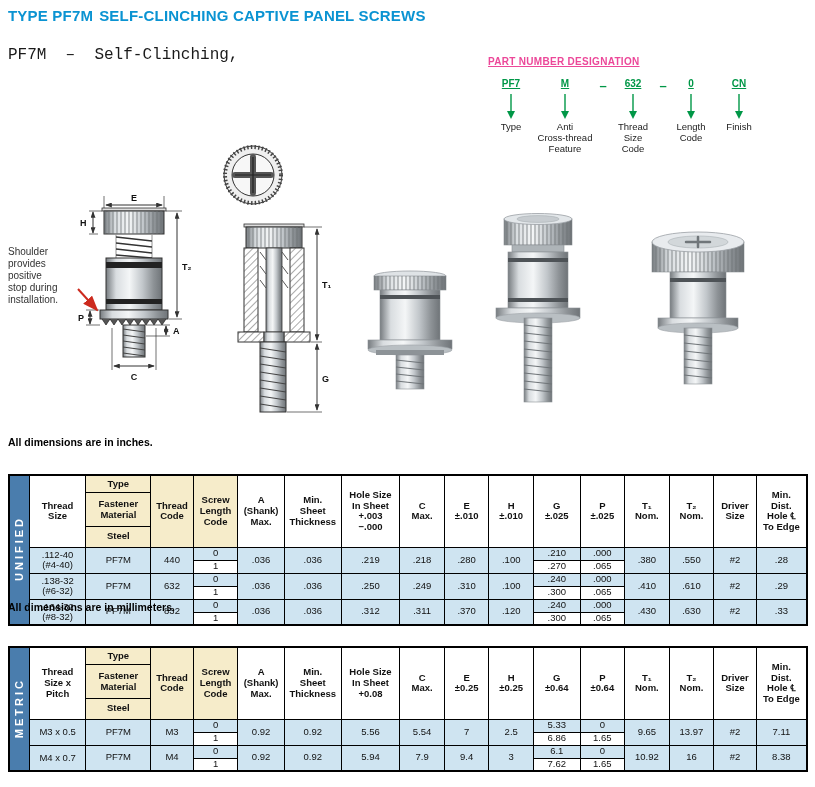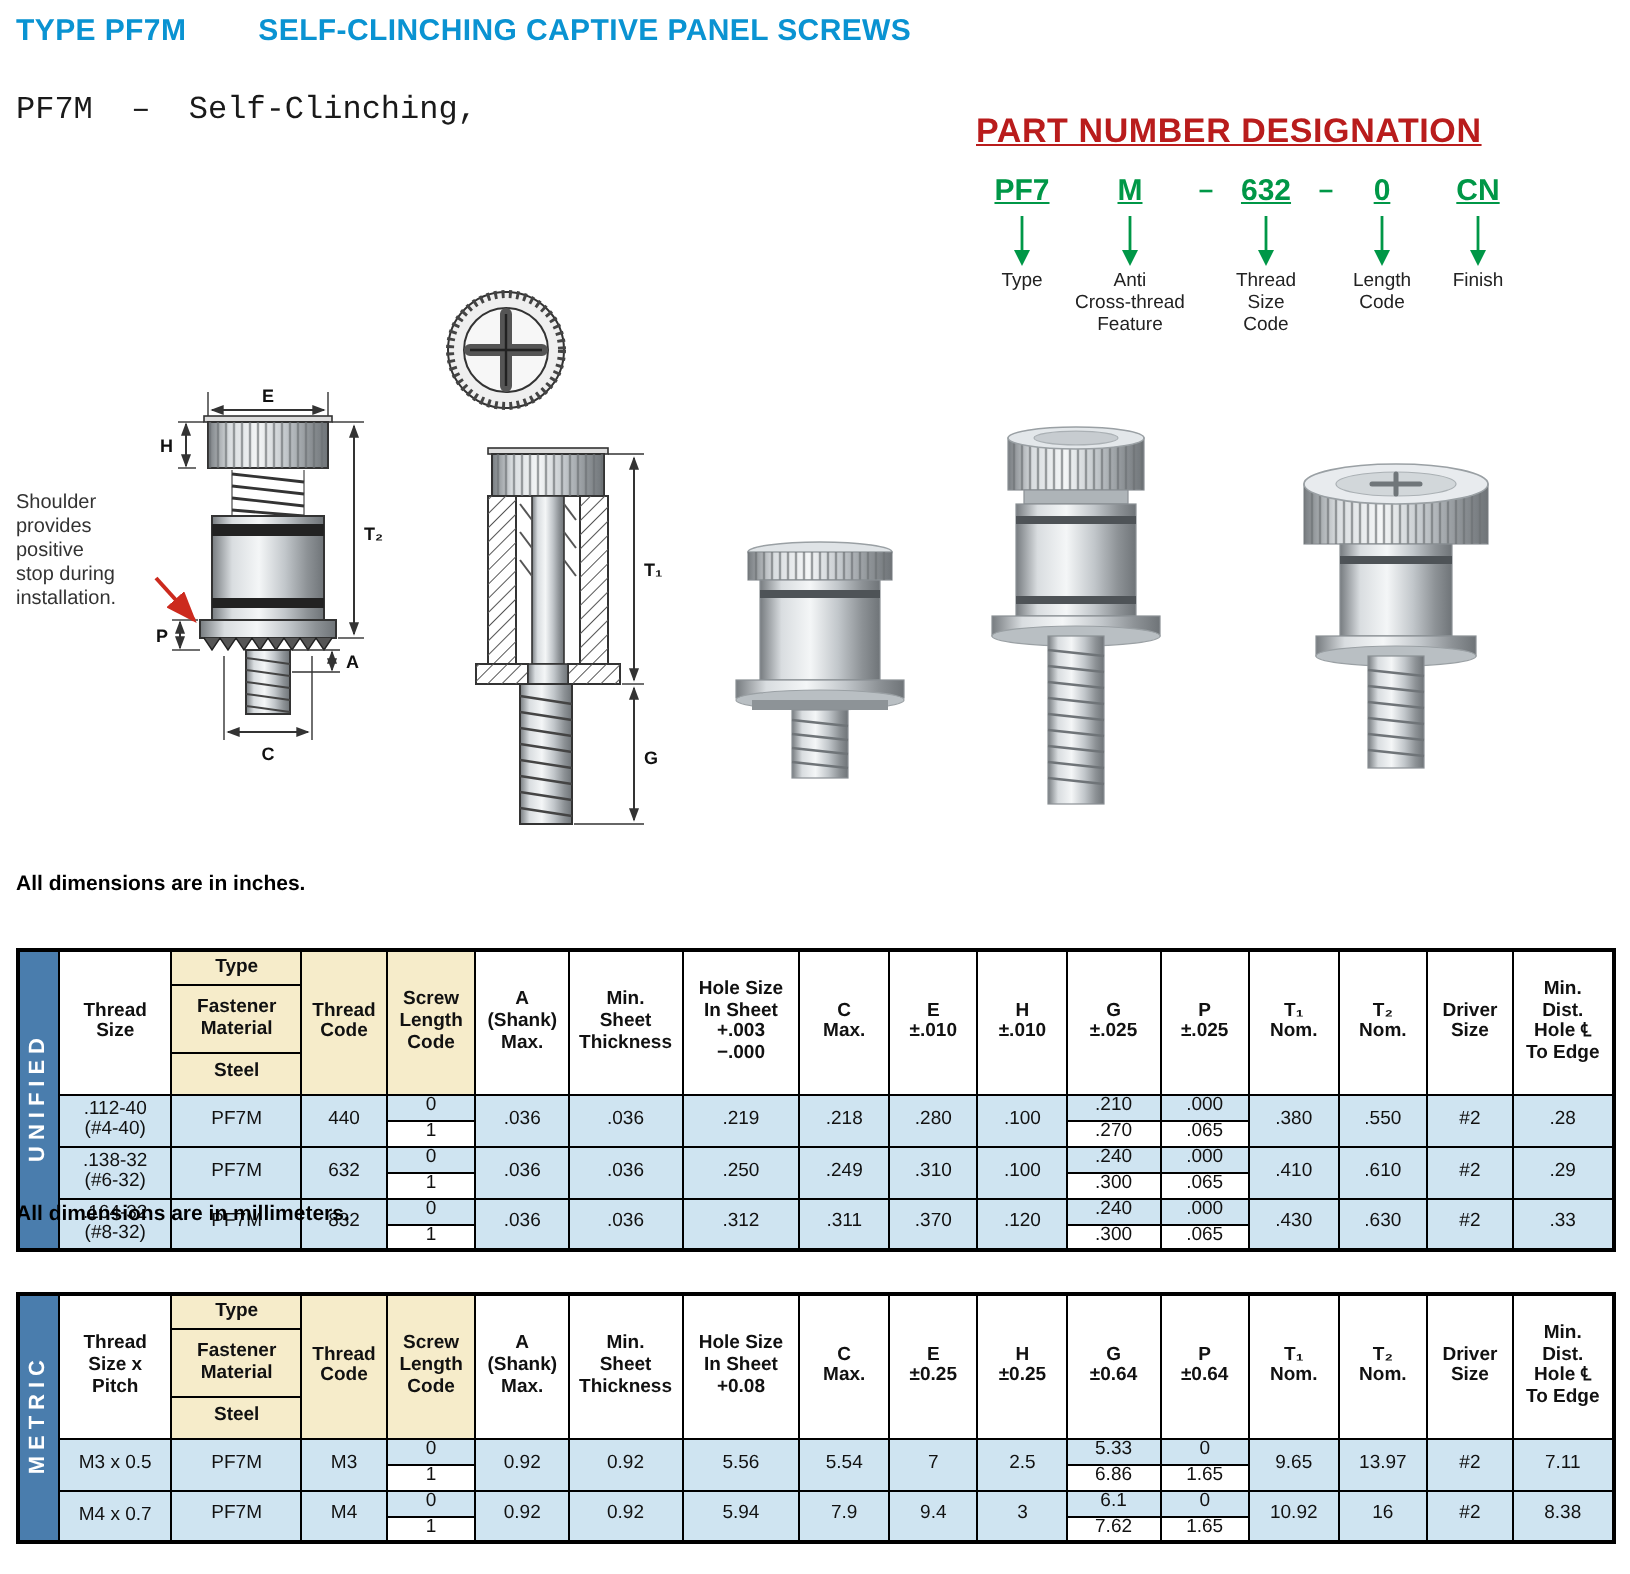--- a/index.html
+++ b/index.html
@@ -6,29 +6,29 @@
   html,body { background:#fff; }
   #page {
     position:relative; width:815px; height:787px; background:#fff; overflow:hidden;
     font-family:"Liberation Sans", sans-serif; color:#111;
   }
   .abs { position:absolute; }
   .pre { white-space:pre-line; }
 
   
   .title { left:8px; top:7px; font-size:15px; font-weight:bold; color:#0a93d2; letter-spacing:.2px; }
-  .title .t2 { margin-left:36px; }
+  .title .t2 { margin-left:6px; }
   .subtitle { left:8px; font-family:"Liberation Mono", monospace; font-size:16px; color:#1a1a1a; white-space:pre; }
 
   
   .pnd { left:488px; top:56px; width:320px; }
-  .pnd-heading { color:#b91c1c; font-weight:bold; font-size:17px; text-decoration:underline; letter-spacing:.3px; }
+  .pnd-heading { color:#ec4899; font-weight:bold; font-size:10px; text-decoration:underline; letter-spacing:.3px; }
   .pnd-row { display:flex; align-items:flex-start; margin-top:12px; }
   .pnd-col { display:flex; flex-direction:column; align-items:center; }
-  .seg { color:#009747; font-weight:bold; font-size:15px; text-decoration:underline; line-height:1; }
+  .seg { color:#009747; font-weight:bold; font-size:10px; text-decoration:underline; line-height:1; }
   .dash { color:#009747; font-weight:bold; font-size:13px; line-height:1; width:14px; text-align:center; }
   .pnd-arrow { display:block; margin-top:4px; }
   .pnd-label { margin-top:3px; font-size:9.5px; text-align:center; line-height:1.15; color:#222; }
   .w-pf7{width:46px}.w-m{width:62px}.w-632{width:46px}.w-0{width:42px}.w-cn{width:54px}
 
   
   .note { left:8px; top:246px; width:88px; font-size:10px; line-height:1.2; color:#333; }
   svg text.dim { font-size:9px; font-weight:bold; font-family:"Liberation Sans",sans-serif; fill:#111; }
   .dl { stroke:#333; stroke-width:1; }
   .xl { stroke:#333; stroke-width:.7; }

